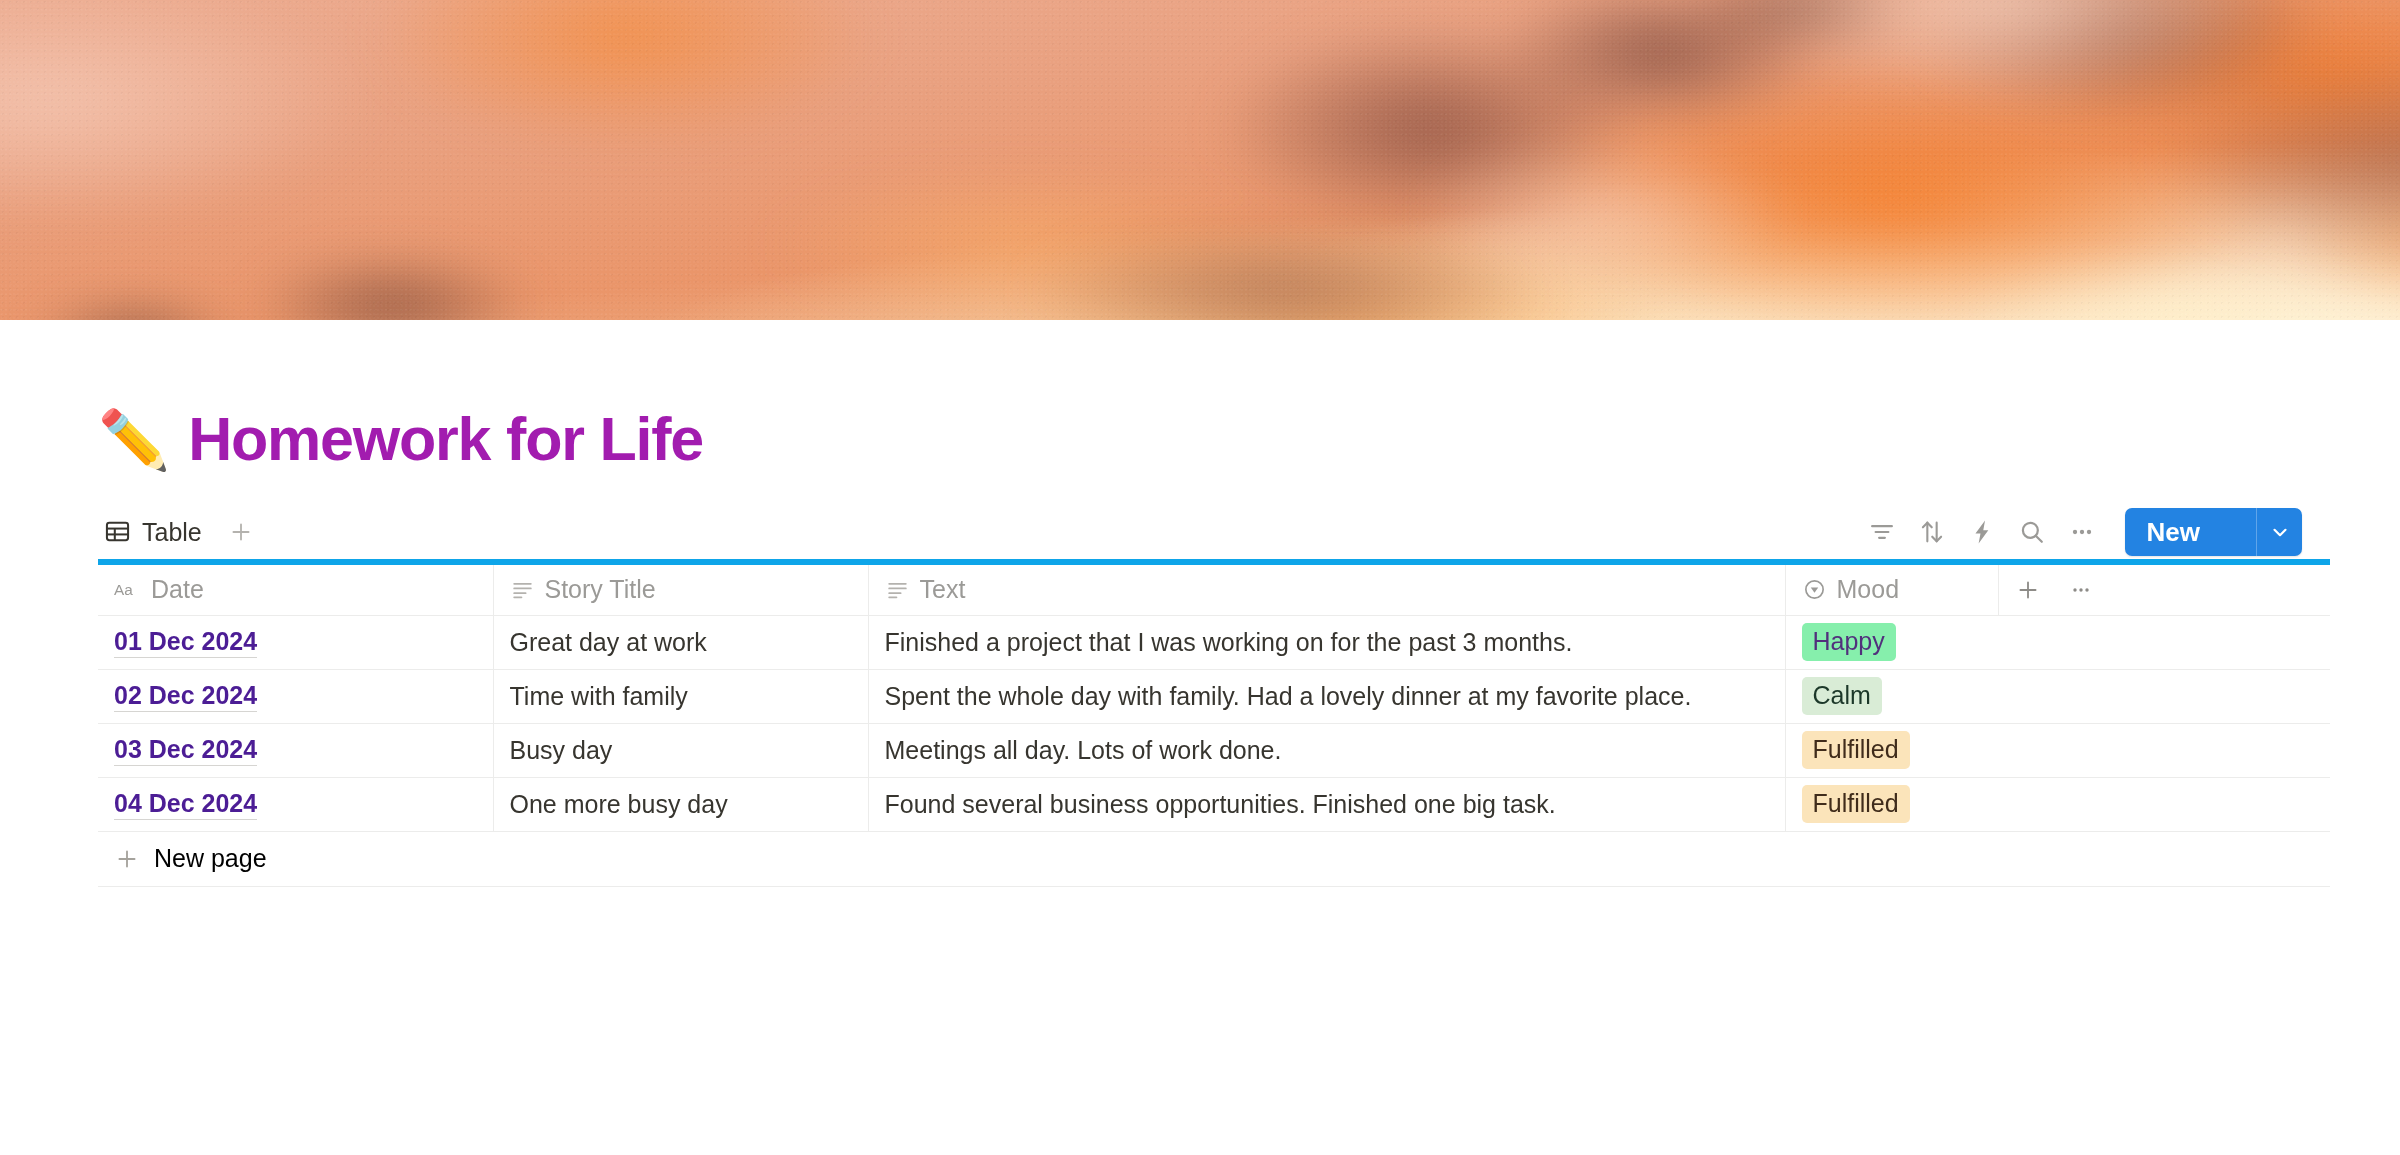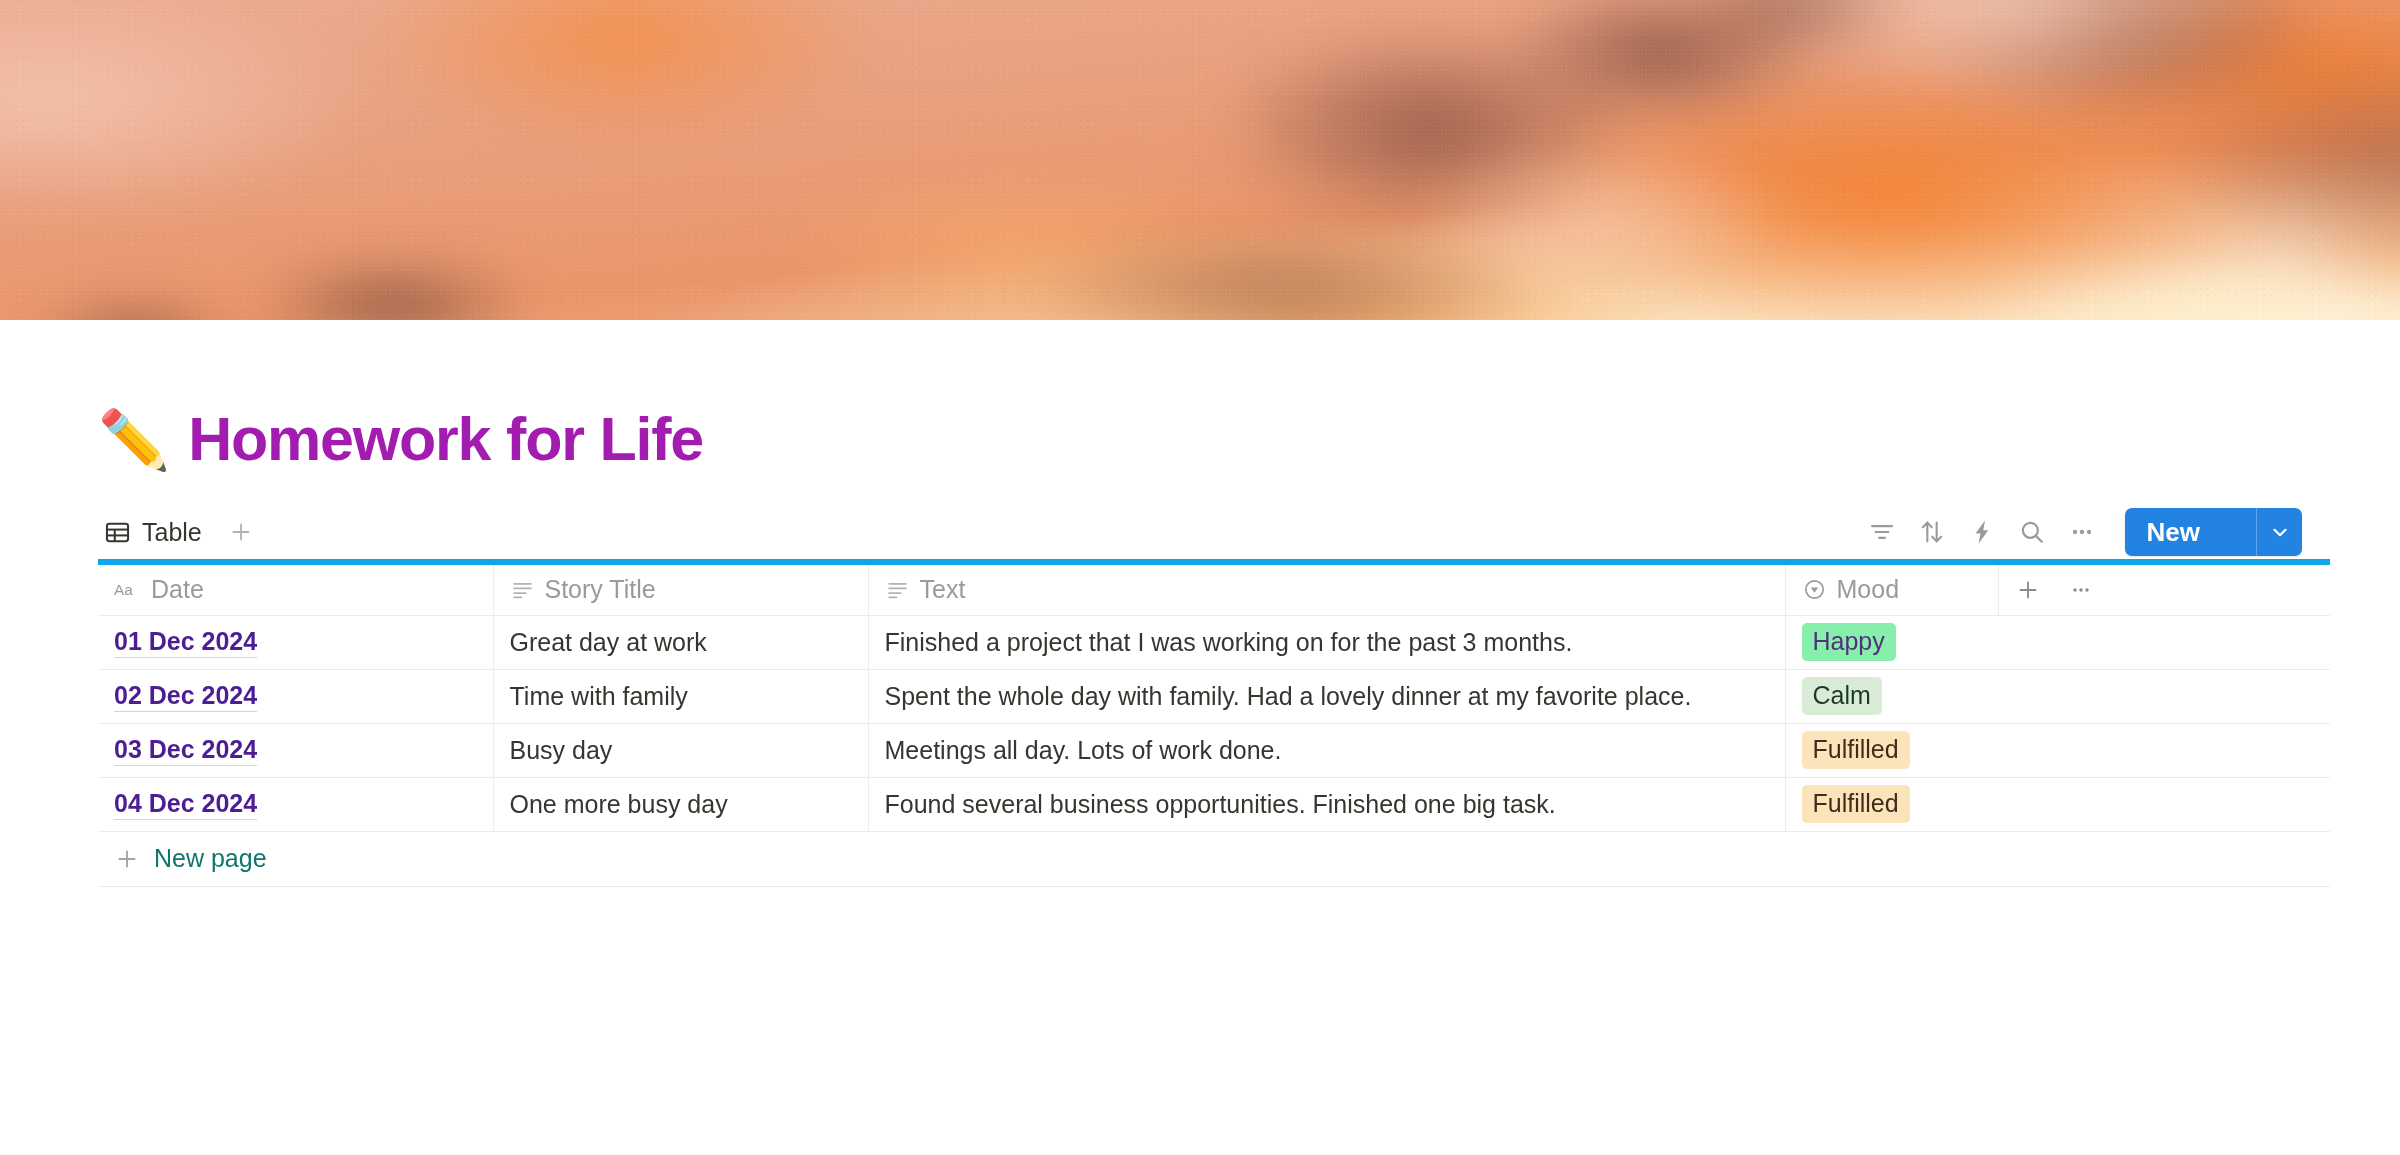--- a/index.html
+++ b/index.html
@@ -97,21 +97,20 @@
   #db-toolbar {
     margin-top: 32px;
     height: 54px;
     display: flex;
     align-items: center;
     justify-content: space-between;
   }
   #view-tabs { display: flex; align-items: center; gap: 6px; }
   .view-tab {
     display: flex;
-    align-items: center;
     gap: 11px;
     padding: 6px 6px;
     border-radius: 5px;
     cursor: pointer;
   }
   .view-tab-label {
     font-size: 25px;
     color: #37352f;
     font-weight: 500;
   }
@@ -198,21 +197,21 @@
   }
 
   #newpage-row {
     width: 2232px;
     height: 55px;
     display: flex;
     align-items: center;
     gap: 14px;
     padding-left: 16px;
     border-bottom: 1px solid #ececeb;
-    color: #0f766e;
+    color: #000000;
     font-size: 25px;
     cursor: pointer;
   }
 
   .ic { display: block; }
 </style>
 </head>
 <body>
 
 <div id="cover">

